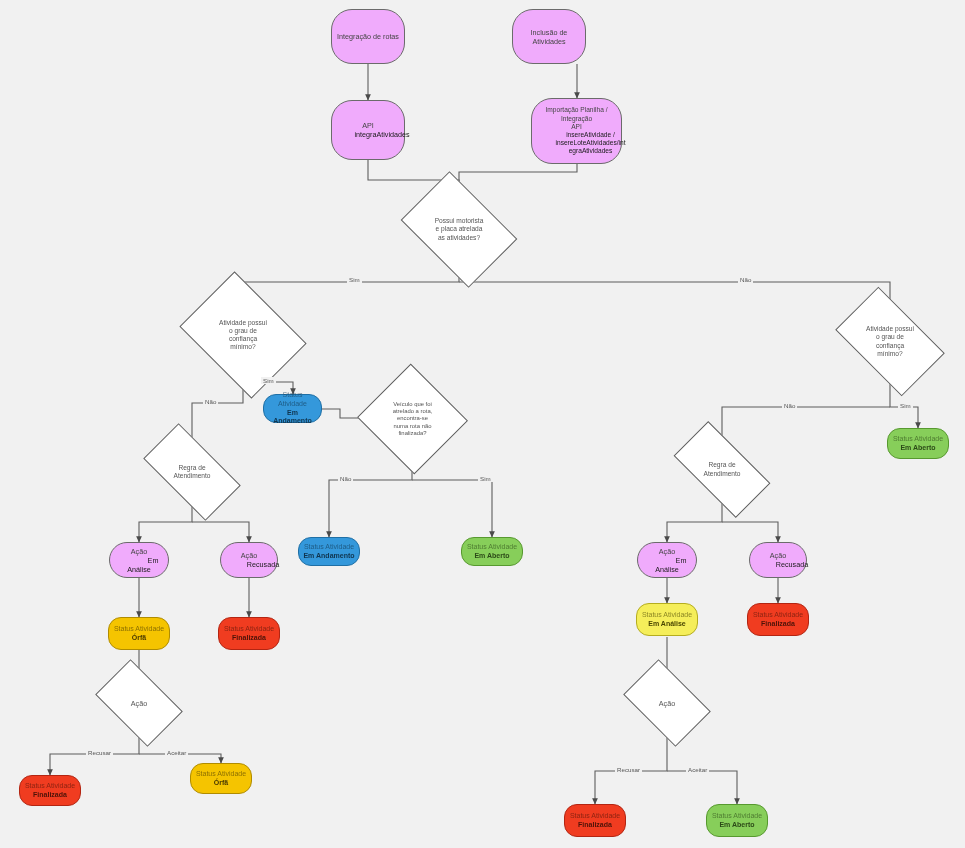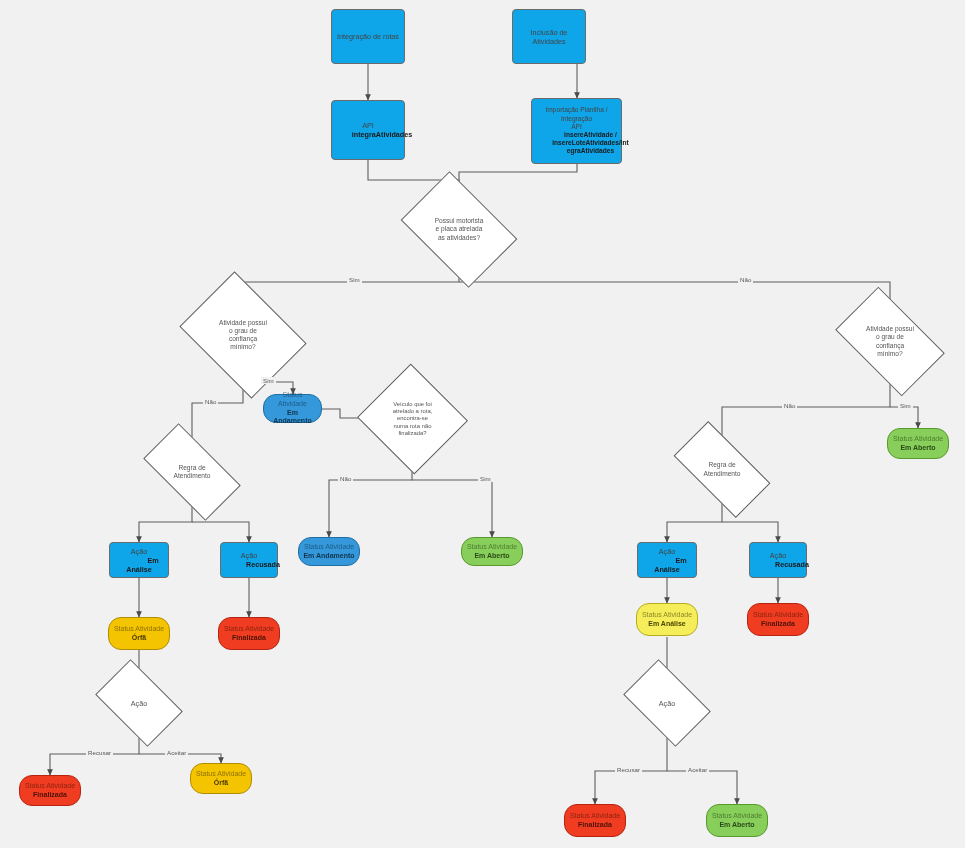--- a/index.html
+++ b/index.html
@@ -18,28 +18,28 @@
     display:flex;
     align-items:center;
     justify-content:center;
     text-align:center;
     line-height:1.25;
     white-space:pre-line;
   }
 
   
   .box{
-    background:#0ea5e9;
+    background:#f0abfc;
     border:1.2px solid #6b6b6b;
-    border-radius:4px;
+    border-radius:21px;
     font-size:7.2px;
     color:#444;
     padding:2px 4px;
   }
-  .box b{color:#1a1a1a;font-weight:bold;padding-left:28px;}
+  .box b{color:#1a1a1a;font-weight:normal;padding-left:28px;}
 
   
   .diamond{
     background:transparent;
     font-size:6.6px;
     color:#555;
   }
   .diamond .dshape{
     position:absolute;left:0;top:0;width:100%;height:100%;
     background:#ffffff;

